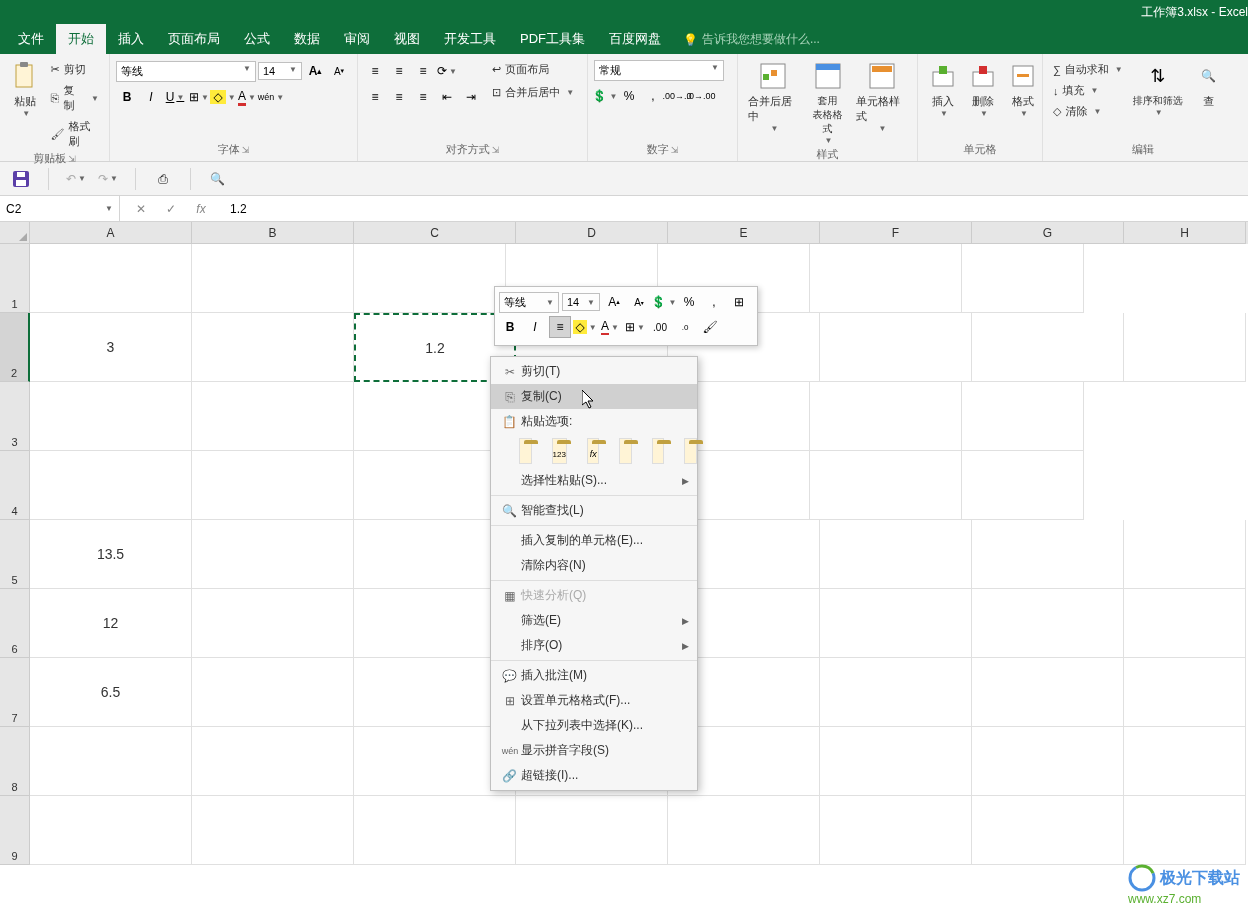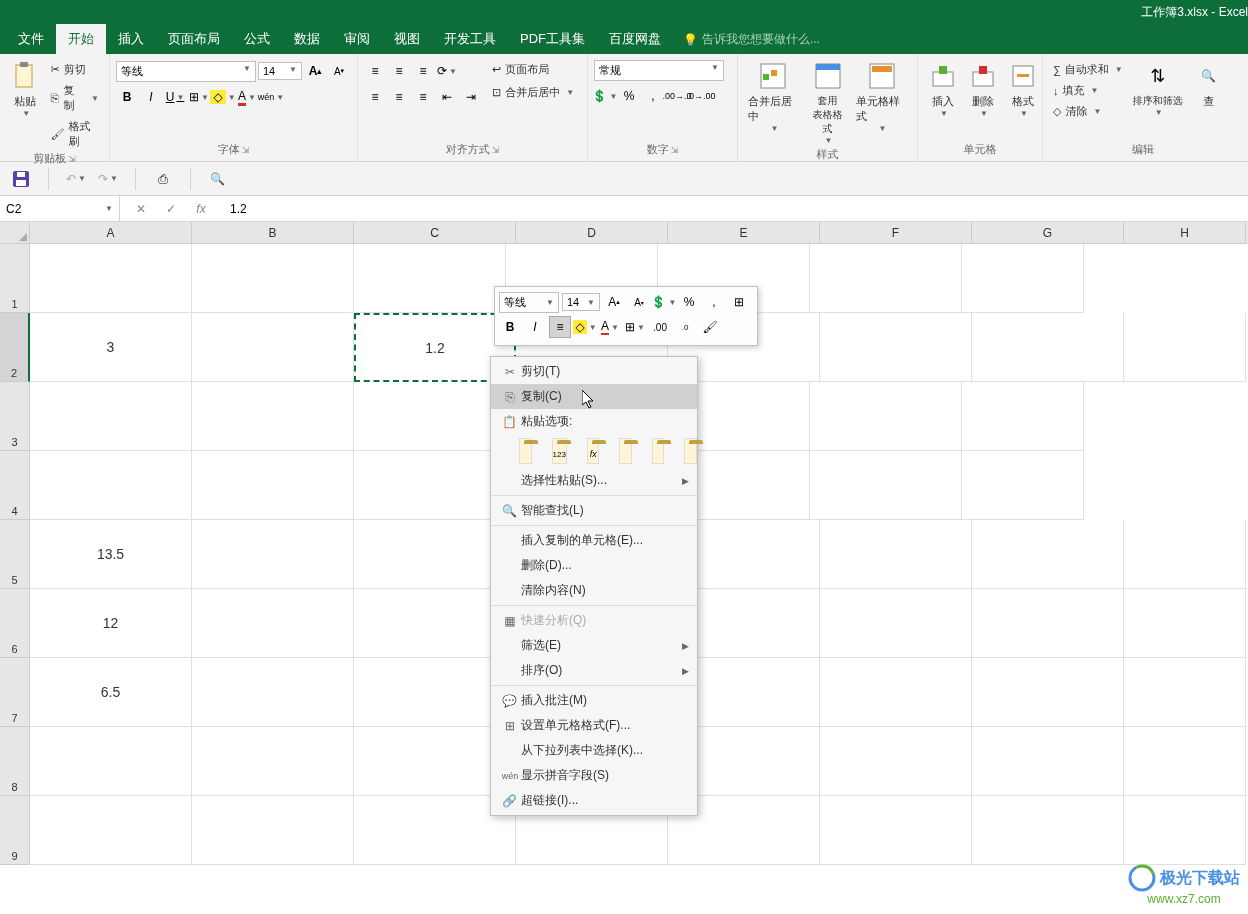--- a/index.html
+++ b/index.html
@@ -77,21 +77,21 @@
 .menu-label { flex: 1; }
 .menu-arrow { font-size: 9px; color: #666; }
 .paste-options { display: flex; gap: 20px; padding: 4px 0 4px 28px; }
 .paste-opt { width: 26px; height: 26px; border: 1px solid #ddd; background: #fff4d6; display: flex; align-items: center; justify-content: center; font-size: 9px; position: relative; }
 .paste-opt::before { content: ''; position: absolute; top: 1px; left: 4px; width: 14px; height: 4px; background: #c0a040; border-radius: 2px 2px 0 0; }
 
 
 .cursor { position: absolute; left: 582px; top: 390px; width: 16px; height: 20px; pointer-events: none; }
 
 
-.watermark { position: absolute; right: 8px; bottom: 8px; text-align: center; }
+.watermark { position: absolute; right: 8px; bottom: 8px; text-align: left; }
 .watermark .logo { color: #4a90e2; font-size: 18px; }
 .watermark .name { color: #4a90e2; font-size: 16px; font-weight: bold; }
 .watermark .url { color: #5ab030; font-size: 12px; }
 
 svg { display: block; }
 </style>
 </head>
 <body>
 
 <div class="titlebar">
@@ -571,24 +571,20 @@
       <span class="menu-icon">🔍</span>
       <span class="menu-label">智能查找(L)</span>
     </div>
   <div style="border-top:1px solid #ddd;margin:2px 0"></div>
   <div class="menu-item">
       <span class="menu-icon"></span>
       <span class="menu-label">插入复制的单元格(E)...</span>
     </div>
   <div class="menu-item">
       <span class="menu-icon"></span>
-      <span class="menu-label">删除(D)...</span>
-    </div>
-  <div class="menu-item">
-      <span class="menu-icon"></span>
       <span class="menu-label">清除内容(N)</span>
     </div>
   <div style="border-top:1px solid #ddd;margin:2px 0"></div>
   <div class="menu-item disabled">
       <span class="menu-icon">▦</span>
       <span class="menu-label">快速分析(Q)</span>
     </div>
   <div class="menu-item">
       <span class="menu-icon"></span>
       <span class="menu-label">筛选(E)</span>

